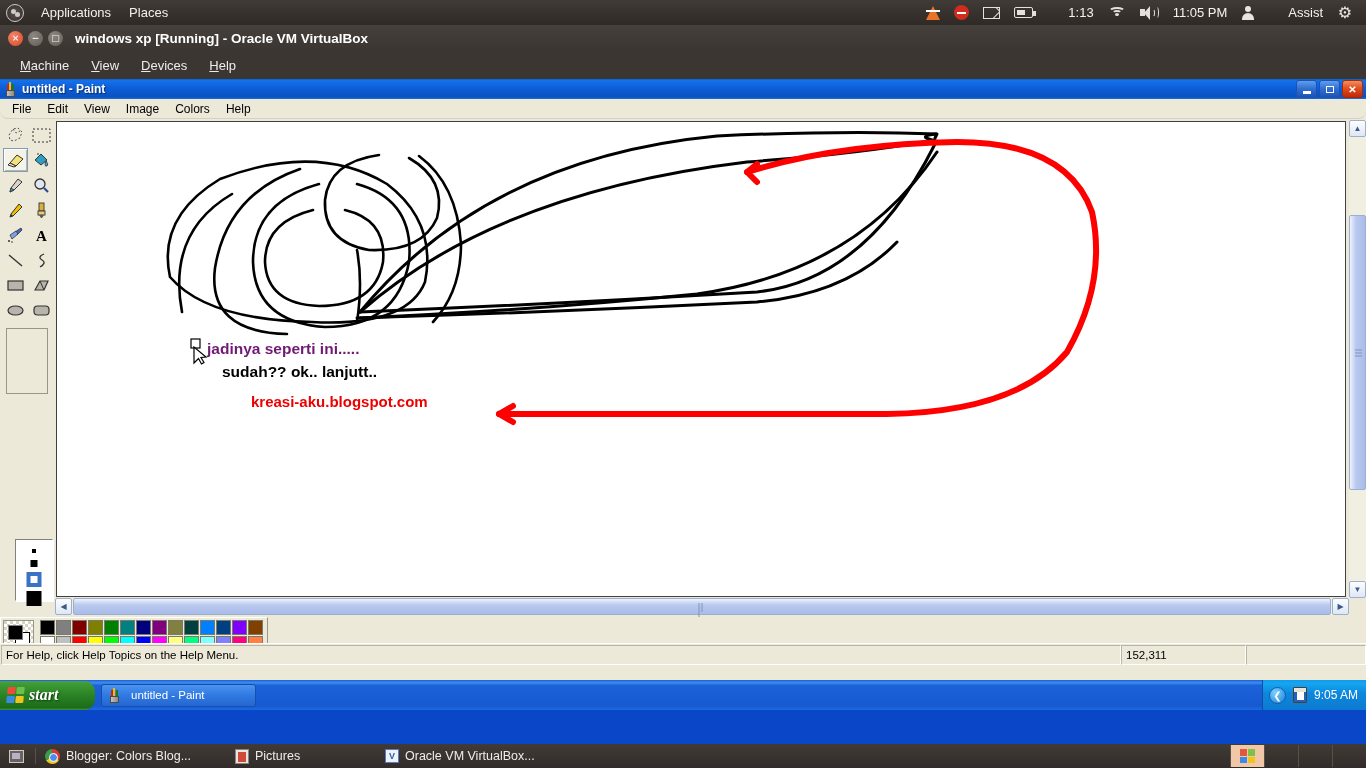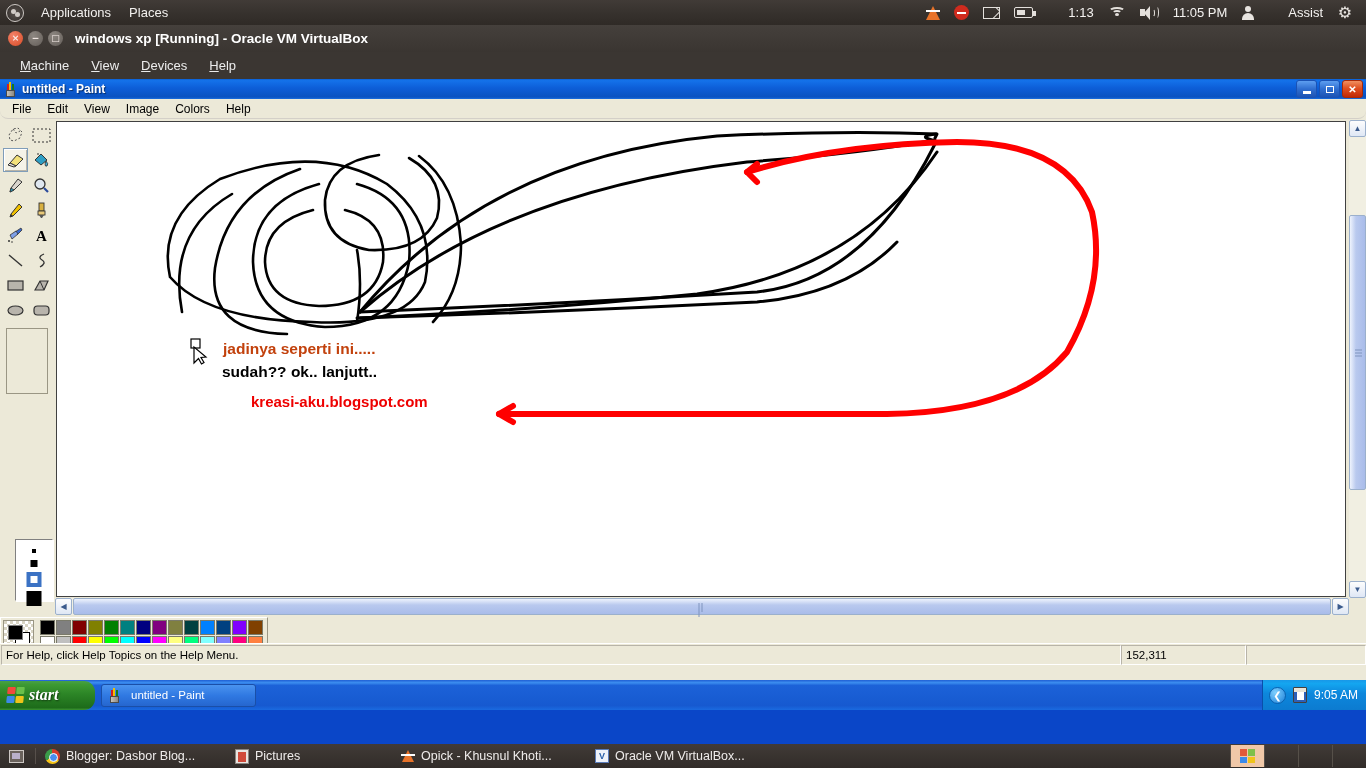--- a/index.html
+++ b/index.html
@@ -471,21 +471,21 @@
               </svg>
 
               <svg class="canvas-svg" width="1290" height="476" viewBox="0 0 1290 476" style="pointer-events:none">
                 <g fill="none" stroke="#ff0000" stroke-width="6" stroke-linecap="round" stroke-linejoin="round">
                   <path d="M690 50 Q780 22 900 20 Q1010 20 1035 90 Q1050 160 1010 230 Q960 290 830 292 L442 292"></path>
                   <path d="M690 50 L700 42 M690 50 L700 60"></path>
                   <path d="M442 292 L456 284 M442 292 L456 300"></path>
                 </g>
               </svg>
 
-              <div style="position:absolute; left:166px; top:218px; font-family:'Liberation Sans',sans-serif; font-size:15.5px; font-weight:bold; color:#c2410c; white-space:nowrap;">jadinya seperti ini.....</div>
+              <div style="position:absolute; left:150px; top:218px; font-family:'Liberation Sans',sans-serif; font-size:15.5px; font-weight:bold; color:#701a75; white-space:nowrap;">jadinya seperti ini.....</div>
               <div style="position:absolute; left:165px; top:241px; font-family:'Liberation Sans',sans-serif; font-size:15.5px; font-weight:bold; color:#000; white-space:nowrap;">sudah?? ok.. lanjutt..</div>
               <div style="position:absolute; left:194px; top:271px; font-family:'Liberation Sans',sans-serif; font-size:15px; font-weight:bold; color:#ee0000; white-space:nowrap;">kreasi-aku.blogspot.com</div>
 
               <svg style="position:absolute; left:133px; top:216px;" width="22" height="28" viewBox="0 0 22 28">
                 <rect x="1" y="1" width="9" height="9" fill="none" stroke="#000" stroke-width="1.2"></rect>
                 <path d="M4 9 L4 25 L8.5 20.5 L11.5 26 L14 24.5 L11 19.5 L16 19 Z" fill="#fff" stroke="#000" stroke-width="1.2"></path>
               </svg>
             </div>
 
             <div class="vscroll">
@@ -612,31 +612,25 @@
     </div>
   </div>
 
   <div class="ubuntu-taskbar">
     <div class="show-desktop">
         <span class="sd-box"></span>
       </div>
     <div class="ub-sep"></div>
     <div class="ub-task" style="min-width:190px">
       <span class="chrome-ico mini-ico"></span>
-      <span>Blogger: Dasbor Blog...</span>
+      <span>Blogger: Colors Blog...</span>
     </div>
     <div class="ub-task" style="min-width:150px">
       <span class="pics-ico mini-ico"></span>
       <span>Pictures</span>
-    </div>
-    <div class="ub-task" style="min-width:195px; margin-left:15px">
-      <span class="mini-ico" style="display:flex;align-items:center;justify-content:center">
-          <span class="vlc-cone" style="border-left-width:6px;border-right-width:6px;border-bottom-width:12px"></span>
-        </span>
-      <span>Opick - Khusnul Khoti...</span>
     </div>
     <div class="ub-task" style="min-width:200px">
       <span class="vbox-ico mini-ico">V</span>
       <span>Oracle VM VirtualBox...</span>
     </div>
     <div class="ws-switch">
       <div class="ws-cell active">
         <span class="xpvm-ico">
           <i style="background:#e05a3a"></i>
             <i style="background:#7fc04a"></i>

